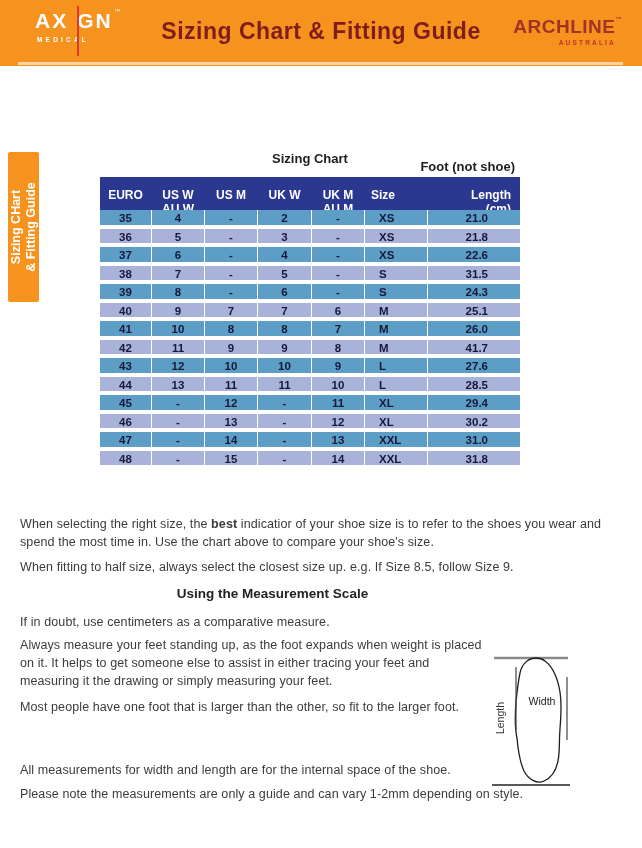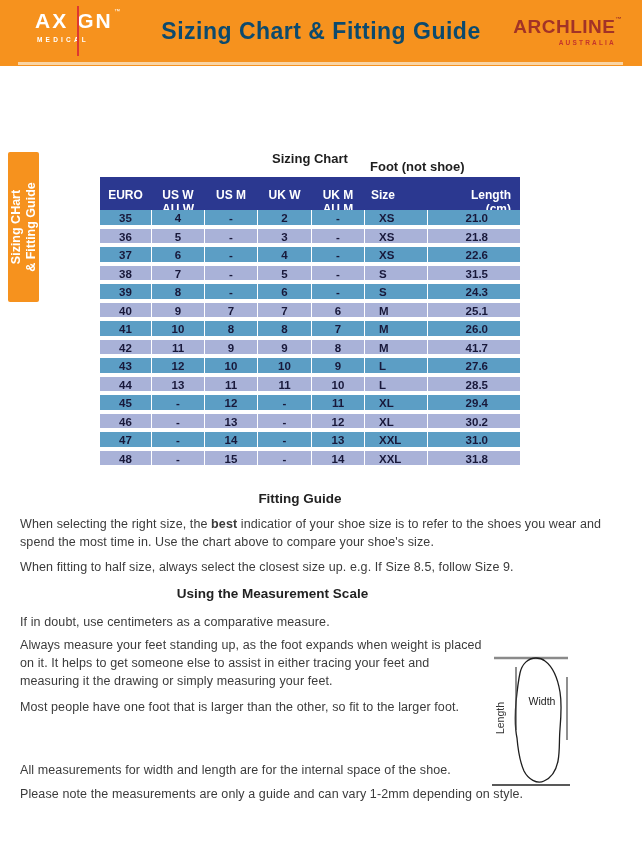--- a/index.html
+++ b/index.html
@@ -22,33 +22,33 @@
   .header-bar{position:absolute;top:0;left:0;width:642px;height:62px;background:var(--orange);}
   .header-rule{position:absolute;top:62px;left:0;width:642px;height:4px;background:var(--orange);}
   .header-rule-inner{position:absolute;left:18px;right:19px;top:0;height:3px;background:#F9D4A4;}
   .logo-axign{position:absolute;left:35px;top:9px;width:90px;color:#fff;}
   .logo-axign .main{font-size:21px;font-weight:bold;letter-spacing:2px;display:flex;}
   .logo-axign .ax{margin-right:9px;}
   .logo-axign .tm{position:absolute;top:-1px;left:79px;font-size:6px;}
   .logo-axign .sub{font-size:6.5px;font-weight:bold;letter-spacing:3.2px;margin-top:3px;padding-left:2px;}
   .logo-redline{position:absolute;left:42px;top:-3px;width:2px;height:50px;background:var(--brand-red);z-index:2;}
   .header-title{position:absolute;left:0;top:0;width:642px;height:62px;display:flex;align-items:center;justify-content:center;
-    color:#0c4a6e;font-size:23px;font-weight:bold;letter-spacing:0.5px;}
+    color:#7f1d1d;font-size:23px;font-weight:bold;letter-spacing:0.5px;}
   .logo-archline{position:absolute;right:20px;top:16px;text-align:right;}
   .logo-archline .main{font-size:19px;font-weight:bold;letter-spacing:0.5px;color:var(--arch-red);}
   .logo-archline .tm{font-size:6px;vertical-align:top;color:var(--arch-red);}
   .logo-archline .sub{font-size:6.5px;font-weight:bold;letter-spacing:2.2px;color:var(--aus-red);margin-top:1px;padding-right:6px;}
   
   .side-tab{position:absolute;left:8px;top:152px;width:31px;height:150px;background:var(--orange);border-radius:2px;}
   .side-tab-text{position:absolute;left:50%;top:50%;transform:translate(-50%,-50%) rotate(-90deg);
     white-space:nowrap;color:#fff;font-weight:bold;font-size:12.5px;line-height:15px;text-align:center;}
   
   .chart-title{position:absolute;left:100px;top:151px;width:420px;text-align:center;
     font-size:13px;font-weight:bold;color:#1e1e1e;}
-  .foot-note{position:absolute;left:370px;top:159px;width:145px;text-align:left;
+  .foot-note{position:absolute;left:370px;top:159px;width:145px;text-align:right;
     font-size:13px;font-weight:bold;color:#1e1e1e;}
   
   .sizing-table{position:absolute;left:100px;top:177px;width:420px;}
   .thead{display:flex;background:var(--navy);height:33px;color:#fff;font-size:12px;font-weight:bold;line-height:14px;}
   .thead .cell{padding-top:11px;border-right:1.5px solid transparent;}
   .trow{display:flex;height:18.5px;}
   .trow .cell{height:16.5px;line-height:16.5px;border-bottom:2px solid #fff;border-right:1.5px solid #fff;
     font-size:11.5px;font-weight:bold;color:var(--ink);}
   .row-blue .cell{background:var(--row-blue);}
   .row-light .cell{background:var(--row-light);}
@@ -264,21 +264,20 @@
           <div class="cell col2">-</div>
           <div class="cell col3">15</div>
           <div class="cell col4">-</div>
           <div class="cell col5">14</div>
           <div class="cell col6">XXL</div>
           <div class="cell col7">31.8</div>
         </div>
       </div>
   </div>
 
-  <div class="h-center" id="h-fitting">Fitting Guide</div>
   <div class="para" id="p1"><span>When selecting the right size, the </span><span class="bold">best</span><span> indicatior of your shoe size is to refer to the shoes you wear and spend the most time in. Use the chart above to compare your shoe's size.</span></div>
   <div class="para" id="p2">When fitting to half size, always select the closest size up. e.g. If Size 8.5, follow Size 9.</div>
 
   <div class="h-center" id="h-measure">Using the Measurement Scale</div>
   <div class="para" id="p3">If in doubt, use centimeters as a comparative measure.</div>
   <div class="para" id="p4">Always measure your feet standing up, as the foot expands when weight is placed on it. It helps to get someone else to assist in either tracing your feet and measuring it the drawing or simply measuring your feet.</div>
   <div class="para" id="p5">Most people have one foot that is larger than the other, so fit to the larger foot.</div>
   <div class="para" id="p6">All measurements for width and length are for the internal space of the shoe.</div>
   <div class="para" id="p7">Please note the measurements are only a guide and can vary 1-2mm depending on style.</div>
 

